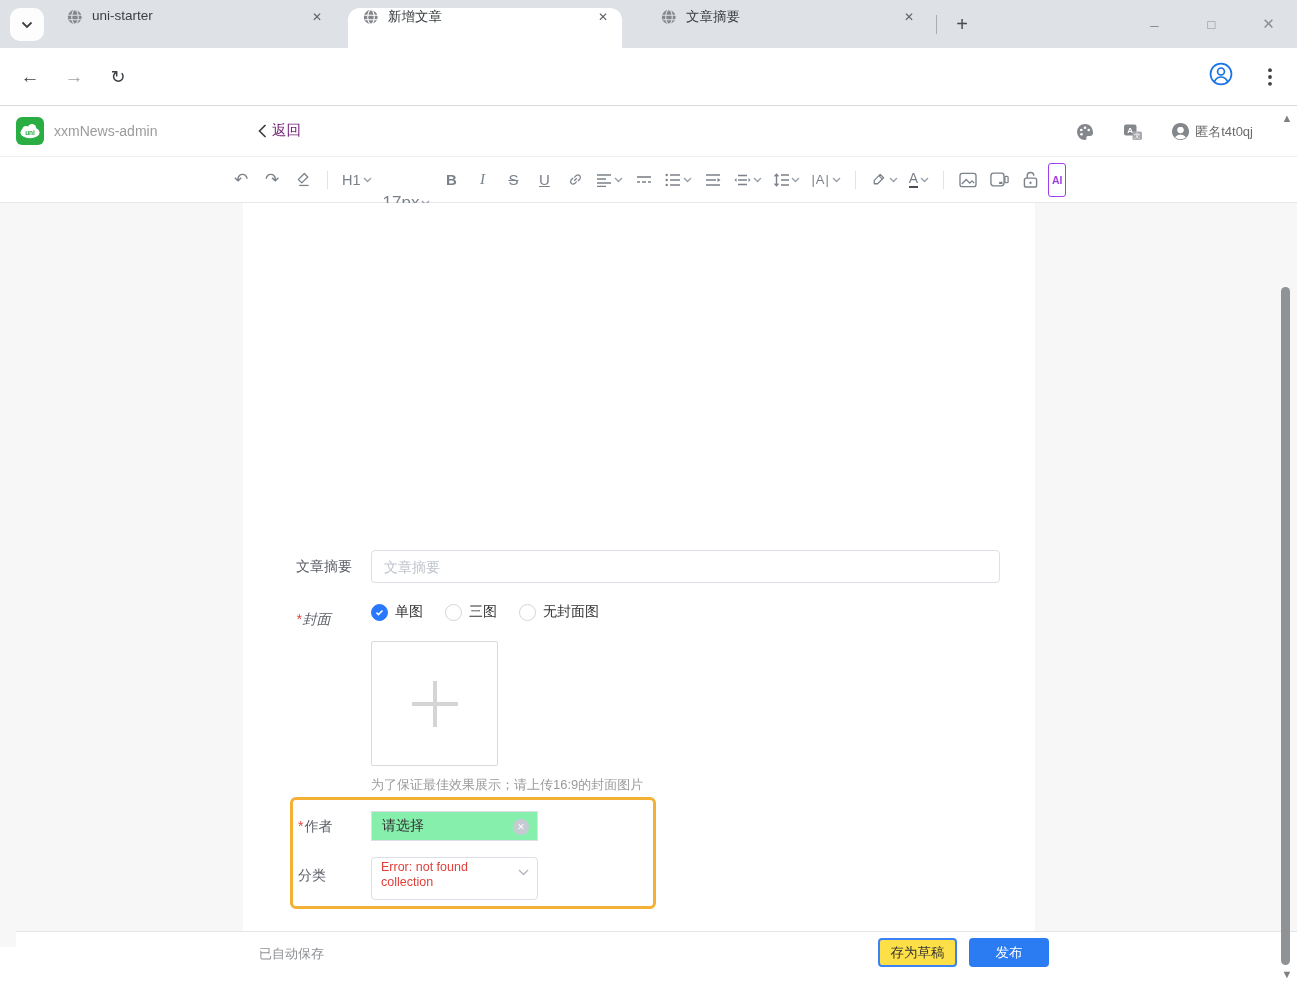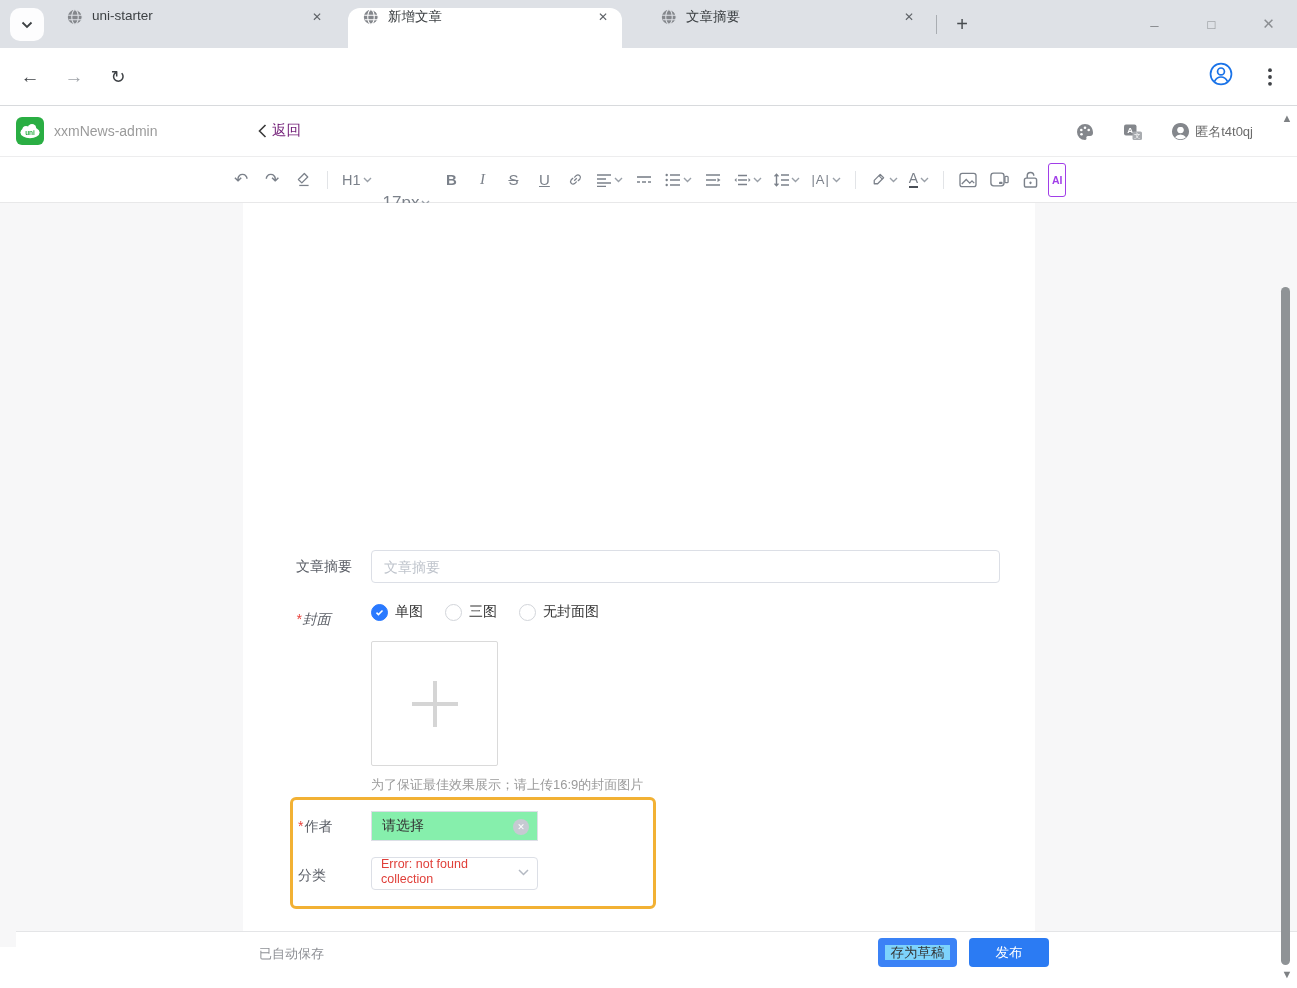--- a/index.html
+++ b/index.html
@@ -94,32 +94,32 @@
   .plus::after { left:0; top:21px; width:46px; height:4px; }
   .hint { position:absolute; left:128px; top:573px; font-size:13px; color:#9b9b9b; }
 
   .annotation { position:absolute; left:47px; top:594px; width:366px; height:112px;
     border:3.5px solid #f2b134; border-radius:6px; }
   .author-box { position:absolute; left:128px; top:608px; width:167px; height:30px;
     border:1px solid #dcdfe6; border-radius:0; display:flex; align-items:center; padding:0 10px;
     font-size:14px; color:#333; background:#86efac; }
   .clear-ic { position:absolute; right:8px; top:7px; width:16px; height:16px; border-radius:50%;
     background:#c6cad2; color:#fff; font-size:9px; display:flex; align-items:center; justify-content:center; }
-  .cat-box { position:absolute; left:128px; top:654px; width:167px; height:33px;
+  .cat-box { position:absolute; left:128px; top:654px; width:167px; height:43px;
     border:1px solid #dcdfe6; border-radius:4px; background:#fff; padding:2px 24px 2px 9px;
-    font-size:12.5px; line-height:15px; color:#e0403a; display:flex; align-items:flex-end; }
+    font-size:12.5px; line-height:15px; color:#e0403a; display:flex; align-items:flex-start; }
   .cat-chev { position:absolute; right:8px; top:11px; }
 
   
   .footer { position:absolute; left:16px; bottom:0; width:100%; height:57px; background:#fff;
     border-top:1px solid #e4e5e7; }
   .autosave { position:absolute; left:243px; top:13px; font-size:13px; color:#8e9095; }
   .btn { position:absolute; top:6px; height:29px; border-radius:4px; font-size:13.5px;
     display:flex; align-items:center; justify-content:center; cursor:pointer; font-family:inherit; }
-  .btn-draft { left:862px; width:79px; background:#7dd3fc; border:7px solid #3b82f6; color:#333; }
+  .btn-draft { left:862px; width:79px; background:#fde047; border:2px solid #3b82f6; color:#333; }
   .btn-pub { left:953px; width:80px; background:#2b7bf3; border:none; color:#fff; }
 
   
   .sb-arrow { position:absolute; left:1279px; width:16px; text-align:center; font-size:11px; color:#7e8184; }
   .sb-thumb { position:absolute; left:1281px; top:287px; width:9px; height:678px; border-radius:5px;
     background:#8f9396; }
 
   svg { display:block; }
 </style>
 </head>

